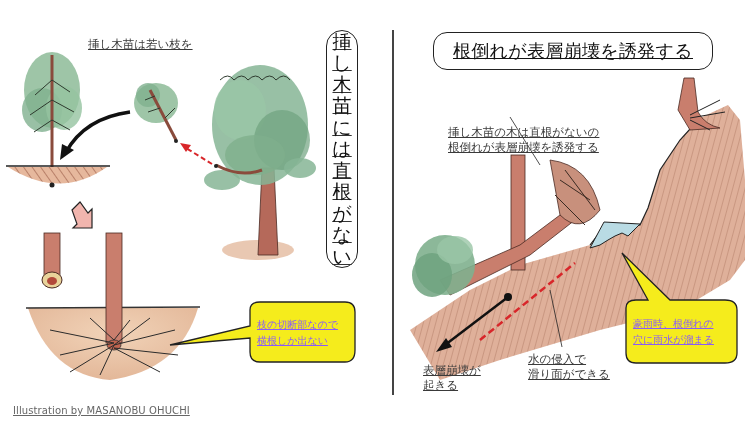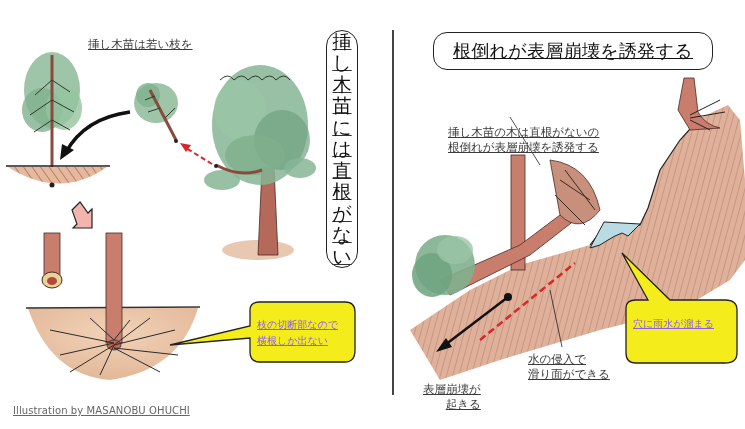--- a/index.html
+++ b/index.html
@@ -154,26 +154,27 @@
 <div class="abs htitle">
   <span>根倒れが表層崩壊を誘発する</span>
 </div>
 
 <div class="abs note" style="left:448px; top:82px;margin-top:43px;">
   <div>挿し木苗の木は直根がないの</div>
   <div>根倒れが表層崩壊を誘発する</div>
 </div>
 
 <div class="abs bubble-text" style="left:633px; top:316px;">
+  <div>豪雨時、根倒れの</div>
   <div>穴に雨水が溜まる</div>
 </div>
 
 <div class="abs note" style="left:528px; top:352px;">
   <div>水の侵入で</div>
   <div>滑り面ができる</div>
 </div>
 
-<div class="abs note" style="left:423px; top:382px;text-align:right;">
+<div class="abs note" style="left:423px; top:363px;">
   <div>表層崩壊が</div>
   <div>起きる</div>
 </div>
 
 <div class="abs credit">Illustration by MASANOBU OHUCHI</div>
 
 </body></html>

